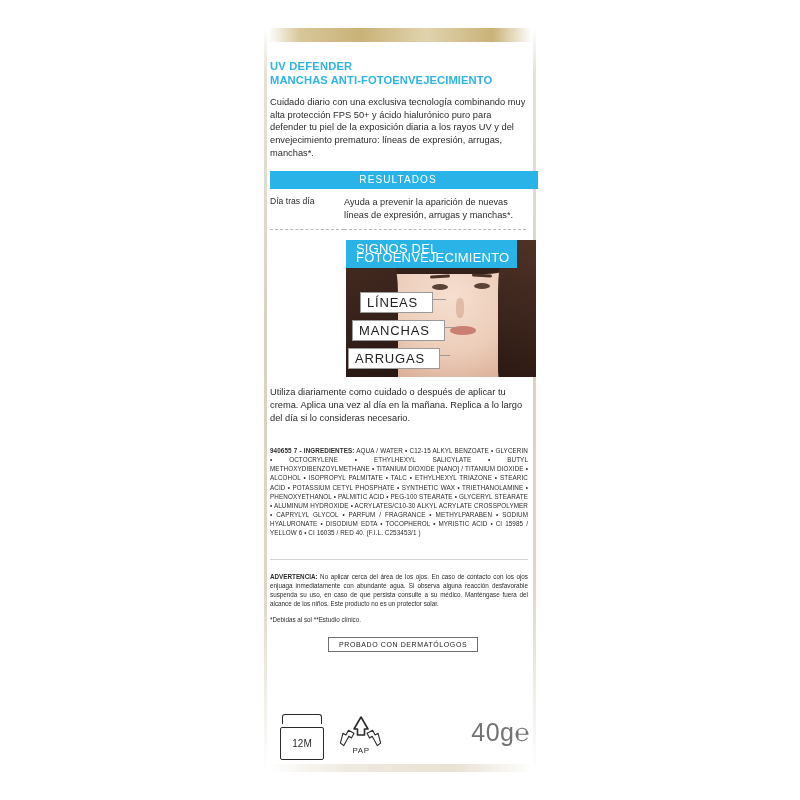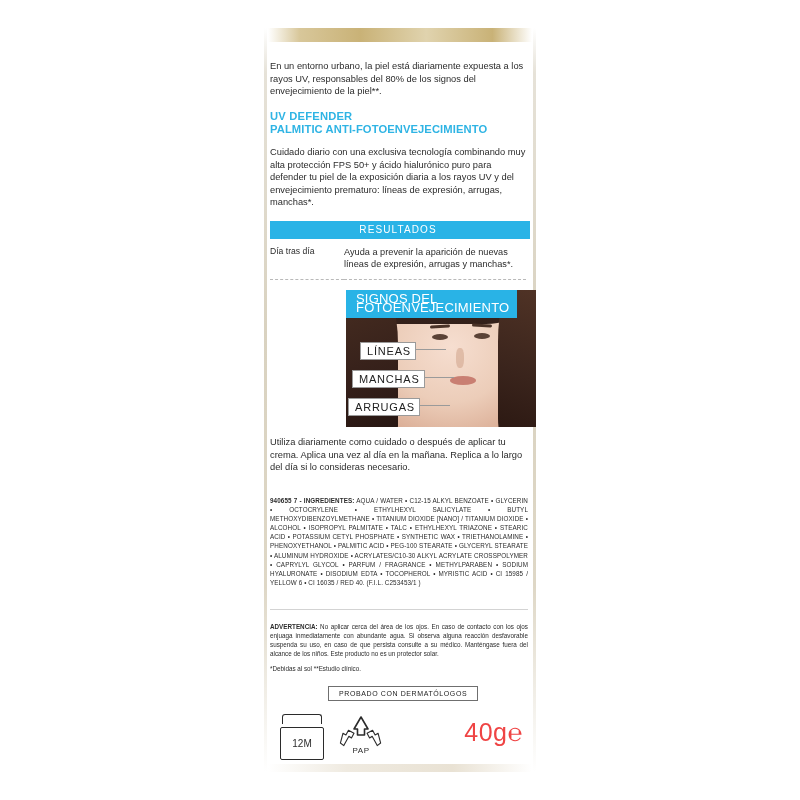--- a/index.html
+++ b/index.html
@@ -53,21 +53,21 @@
   }
   .brandline2{
     color:#2fb4e4;font-size:11.2px;letter-spacing:.1px;line-height:13.5px;
     font-weight:bold;margin-bottom:8px;
   }
   .desc{
     font-size:9.3px;line-height:12.6px;color:#2b2b2b;width:258px;margin-bottom:12px;
   }
   .results-bar{
     background:#29b3e6;color:#ffffff;text-align:center;
-    font-size:10px;letter-spacing:1.1px;padding:3px 4px 4px 0;width:256px;
+    font-size:10px;letter-spacing:1.1px;padding:3px 12px 4px 0;width:256px;
     font-weight:normal;
   }
   .res-table{width:256px;border-collapse:collapse;margin-top:0;}
   .res-table td{
     vertical-align:top;padding:7px 0 8px 0;
     border-bottom:1px dashed #b9b9b9;
   }
   .res-term{
     width:74px;font-size:8.6px;color:#2b2b2b;padding-right:6px;
   }
@@ -118,22 +118,22 @@
   .nose{
     position:absolute;left:110px;top:58px;width:8px;height:20px;border-radius:40%;
     background:rgba(200,150,125,.45);
   }
   .badge{
     position:absolute;left:0;top:0;background:#29b3e6;color:#fff;
     font-size:13px;line-height:9.4px;padding:4px 8px 5px 10px;letter-spacing:.2px;
   }
   .callout{
     position:absolute;background:#ffffff;border:1px solid #9a9a9a;
-    font-size:11px;letter-spacing:.8px;color:#222;
-    padding:2px 4px 2px 6px;
+    font-size:13px;letter-spacing:.8px;color:#222;
+    padding:2px 14px 2px 6px;
   }
   .callout.lineas{left:14px;top:52px;}
   .callout.manchas{left:6px;top:80px;}
   .callout.arrugas{left:2px;top:108px;}
   .leader{
     position:absolute;height:1px;background:#9a9a9a;
   }
   .leader.l1{left:66px;top:59px;width:34px;}
   .leader.l2{left:64px;top:87px;width:44px;}
   .leader.l3{left:70px;top:115px;width:34px;}
@@ -183,41 +183,40 @@
     position:absolute;left:66px;top:8px;width:46px;height:46px;
   }
   .recycle .tri{
     position:absolute;left:0;top:0;width:46px;height:34px;
   }
   .recycle .pap{
     position:absolute;left:0;top:32px;width:46px;text-align:center;
     font-size:8px;letter-spacing:.6px;color:#2b2b2b;
   }
   .weight{
-    position:absolute;right:7px;top:12px;font-size:25px;color:#ef4444;
+    position:absolute;right:0;top:12px;font-size:25px;color:#737373;
     letter-spacing:.5px;
   }
 </style>
 </head>
 <body>
 
 <div class="page">
 
   <div class="carton"></div>
   <div class="edge-left"></div>
   <div class="edge-right"></div>
   <div class="top-gold"></div>
   <div class="bottom-fade"></div>
 
   <div class="content">
 
-    <p class="intro">En un entorno urbano, la piel está diariamente expuesta a los rayos UV, responsables del 80% de los signos del envejecimiento de la piel**.</p>
 
     <div class="brandline">UV DEFENDER</div>
-    <div class="brandline2">PALMITIC ANTI-FOTOENVEJECIMIENTO</div>
+    <div class="brandline2">MANCHAS ANTI-FOTOENVEJECIMIENTO</div>
 
     <p class="desc">Cuidado diario con una exclusiva tecnología combinando muy alta protección FPS 50+ y ácido hialurónico puro para defender tu piel de la exposición diaria a los rayos UV y del envejecimiento prematuro: líneas de expresión, arrugas, manchas*.</p>
 
     <div class="results-bar">RESULTADOS</div>
 
     <table class="res-table">
       <tbody>
       <tr>
         <td class="res-term">Día tras día</td>
         <td class="res-def">Ayuda a prevenir la aparición de nuevas líneas de expresión, arrugas y manchas*.</td>

